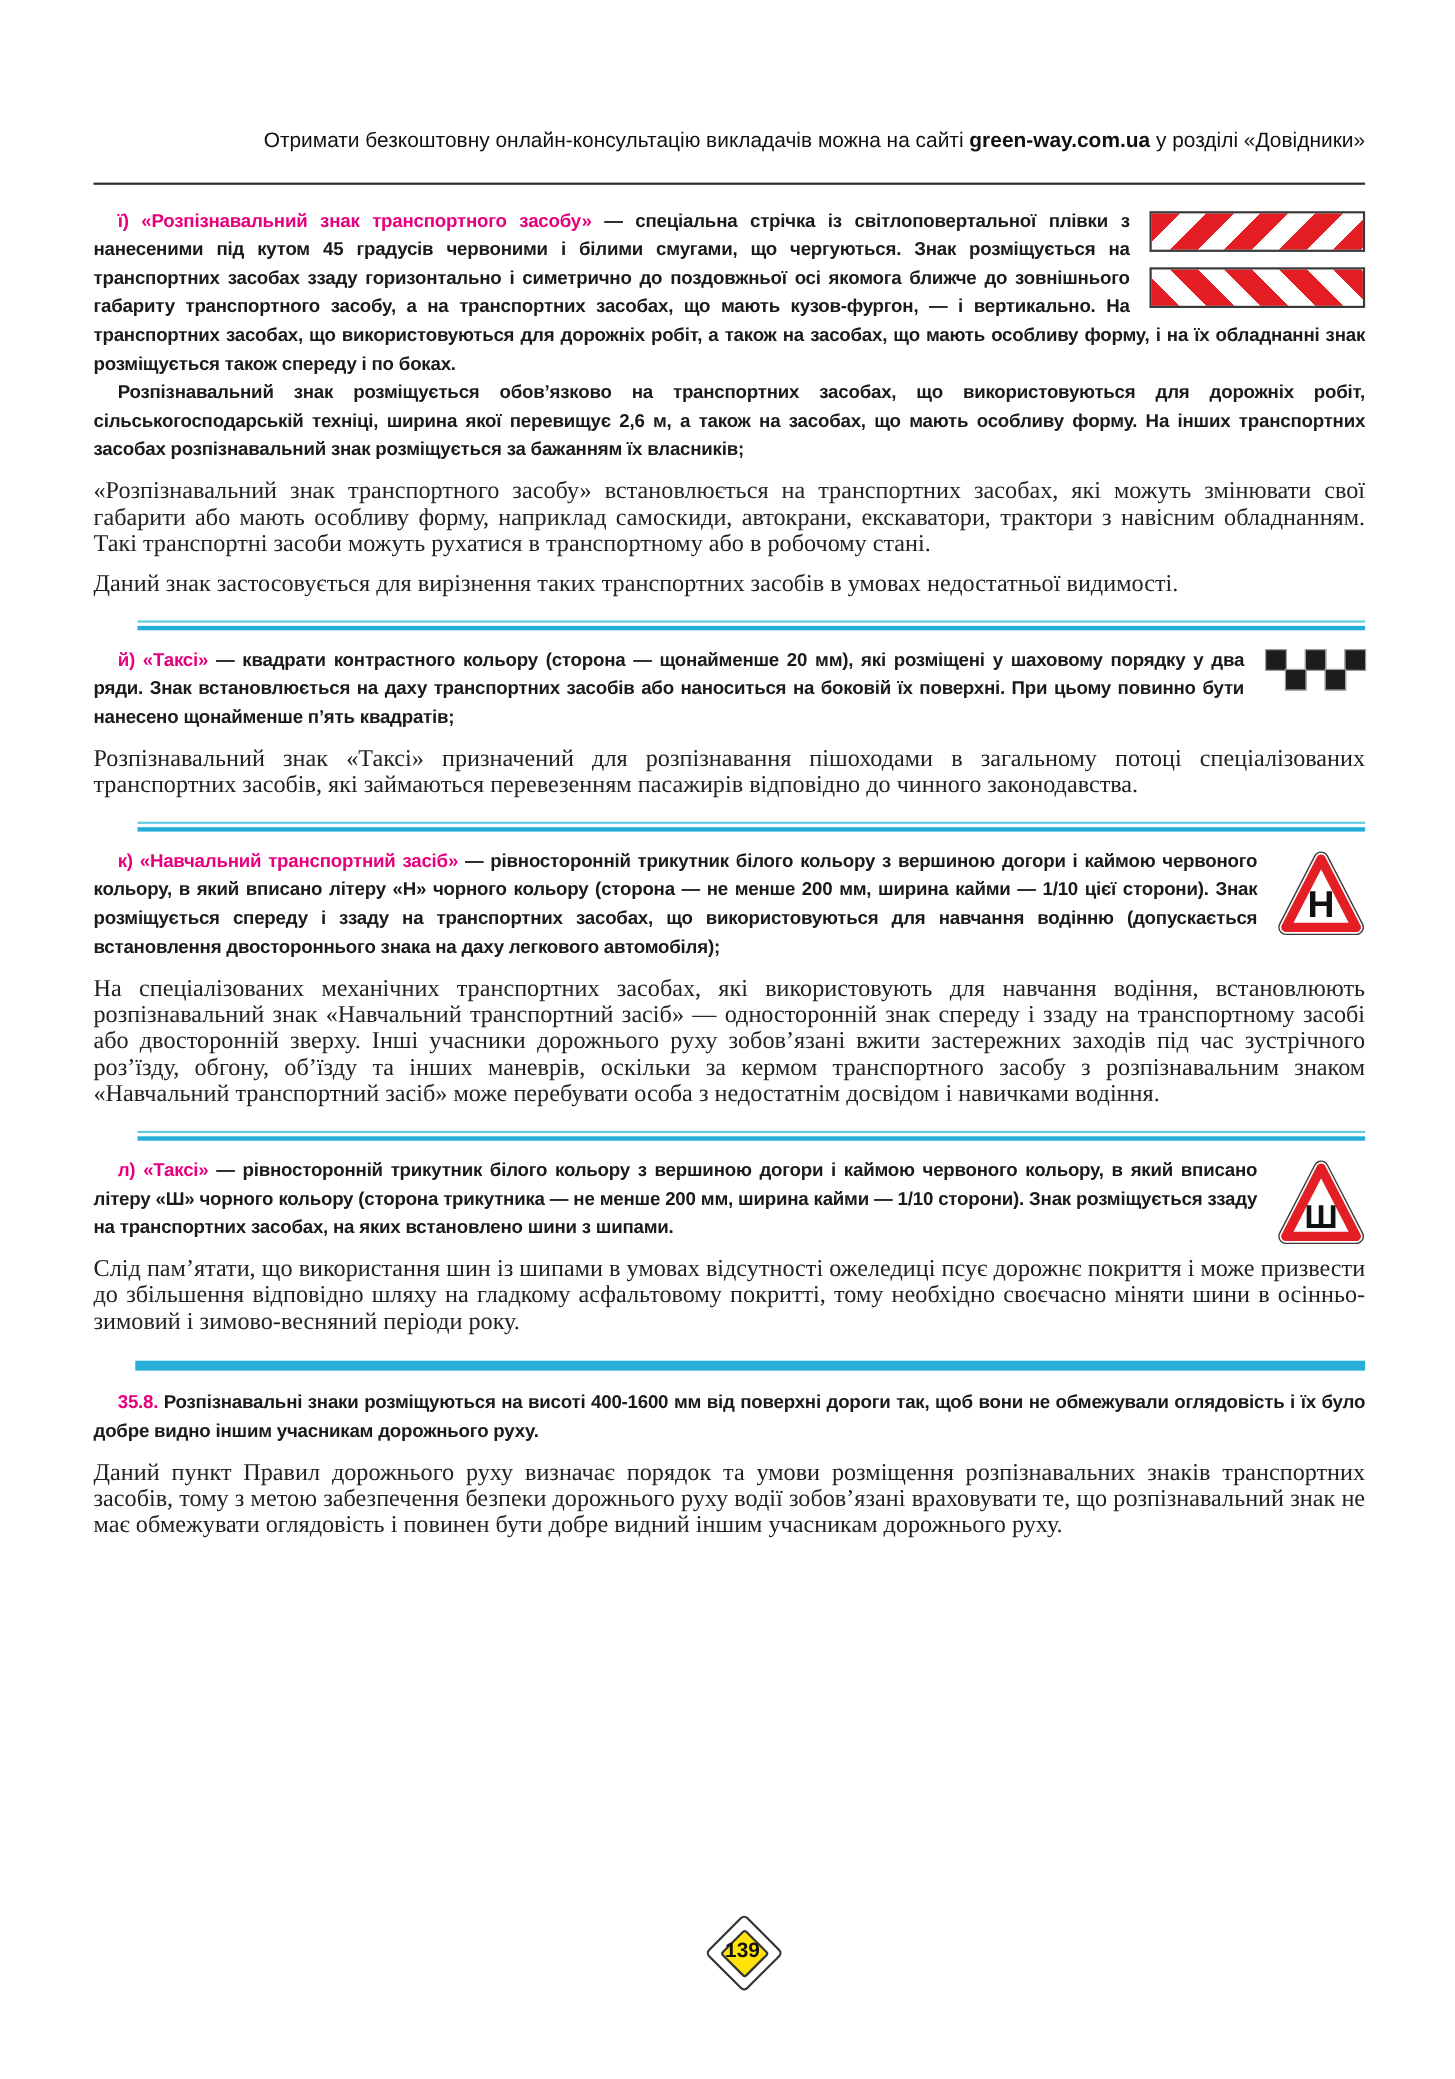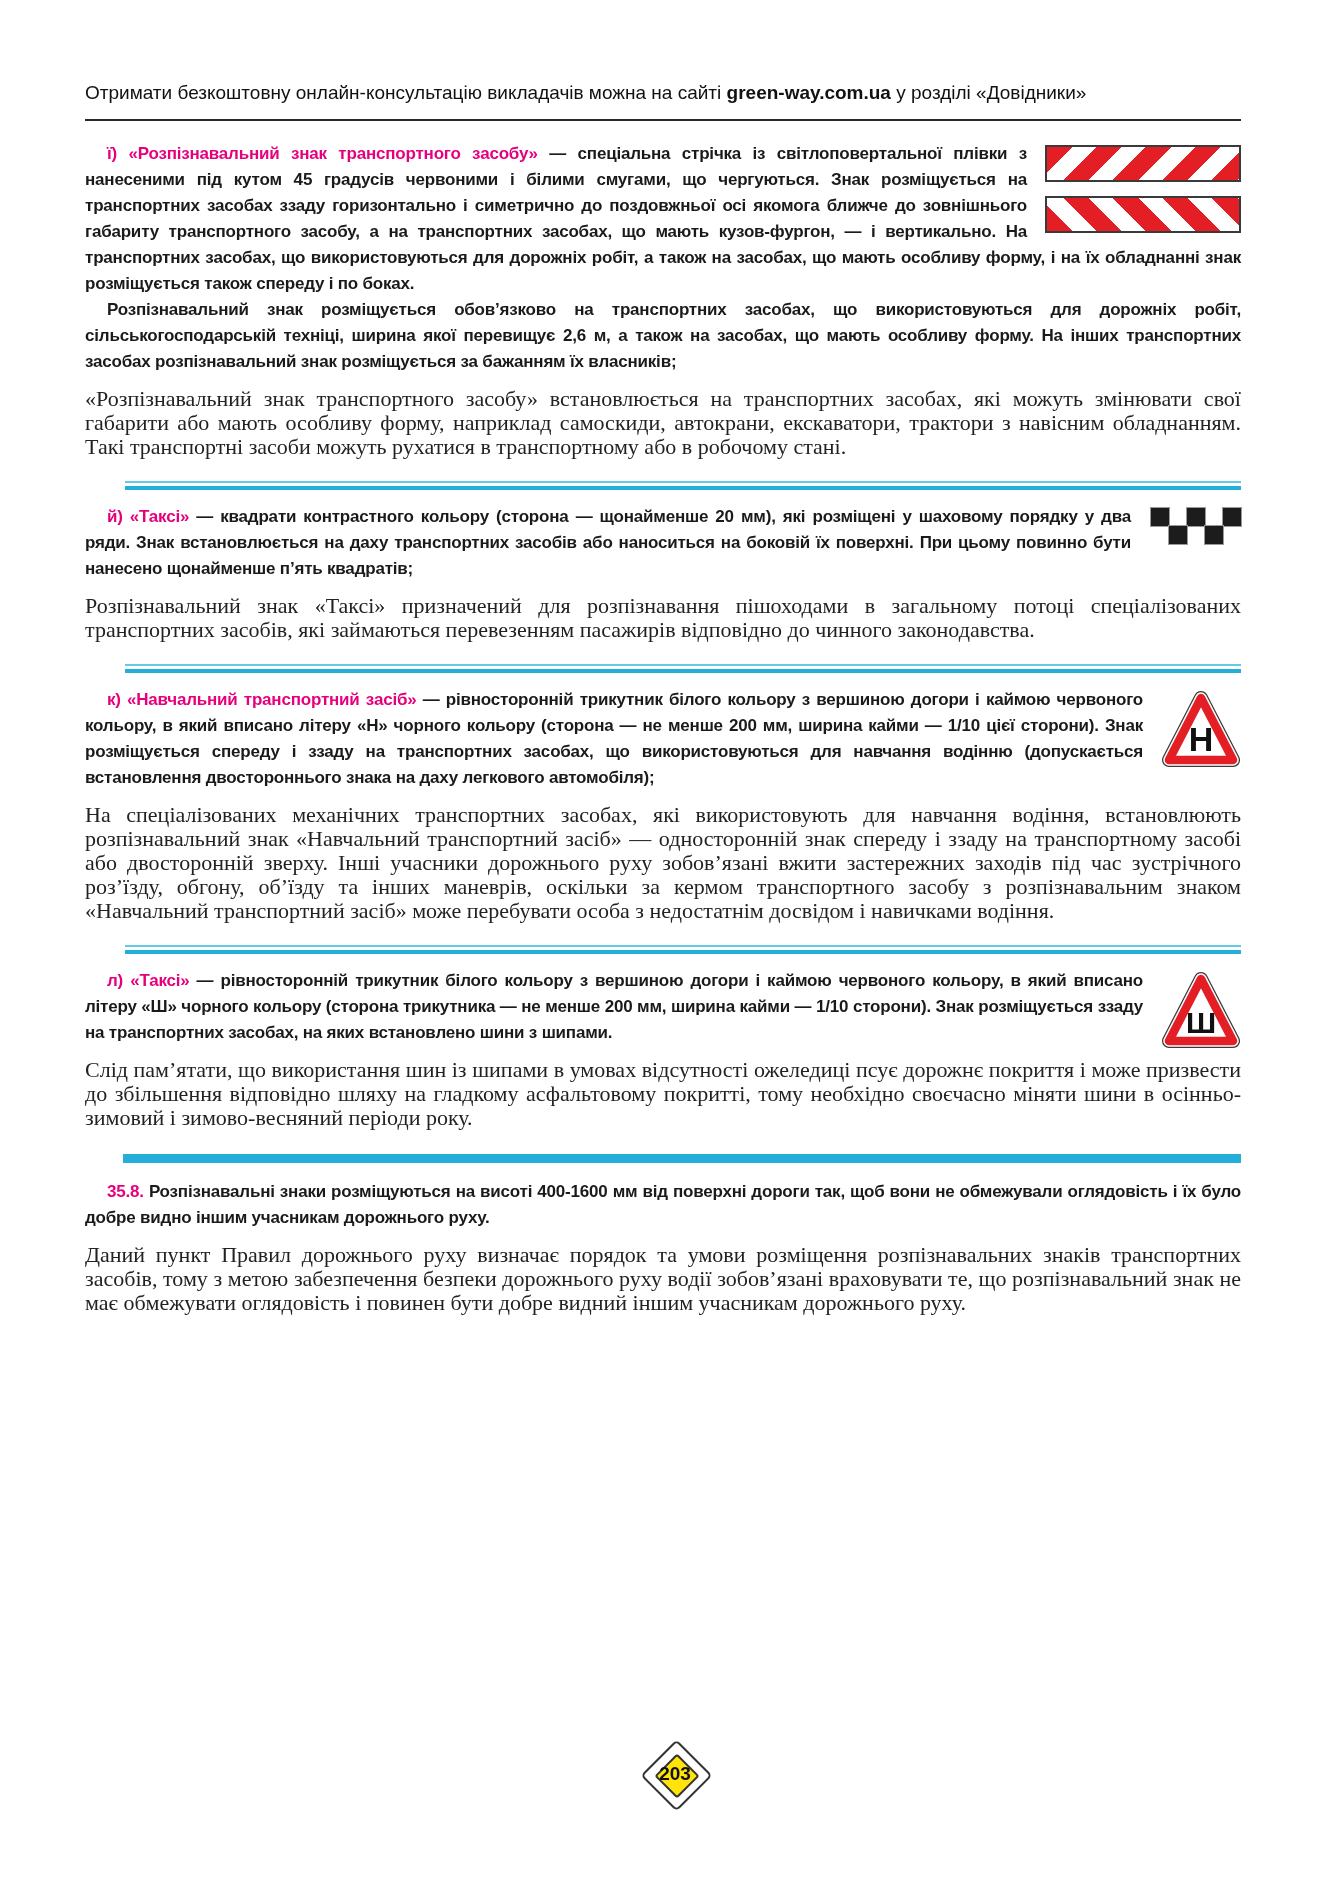--- a/index.html
+++ b/index.html
@@ -3,22 +3,22 @@
 <meta charset="utf-8">
 <style>
   html,body{margin:0;padding:0;background:#ffffff;}
   .page{
     position:relative;width:1323px;height:1890px;background:#ffffff;
     font-family:"Liberation Sans",sans-serif;color:#1a1a1a;overflow:hidden;
   }
   .content{position:absolute;left:85px;top:0;width:1156px;}
 
   
-  .hdr{margin-top:82px;text-align:left;font-size:19px;color:#111;
-       padding-bottom:15px;border-bottom:2px solid #2b2b2b;}
+  .hdr{margin-top:118px;text-align:right;font-size:19px;color:#111;
+       padding-bottom:26px;border-bottom:2px solid #2b2b2b;}
   .hdr b{font-weight:bold;}
 
   
   .rule p{margin:0;font-weight:bold;font-size:17px;line-height:26px;
           text-align:justify;letter-spacing:-0.2px;}
   .rule p.indent{text-indent:22px;}
   .mg{color:#e6007e;}
   .sec{margin-top:20px;}
 
   
@@ -66,20 +66,21 @@
     <div class="sec rule">
       <div class="float-plates">
         <div class="plate plate-a"></div>
         <div class="plate plate-b"></div>
       </div>
       <p class="indent"><span class="mg">ї) «Розпізнавальний знак транспортного засобу»</span> <span>— спеціальна стрічка із світлоповертальної плівки з нанесеними під кутом 45 градусів червоними і білими смугами, що чергуються. Знак розміщується на транспортних засобах ззаду горизонтально і симетрично до поздовжньої осі якомога ближче до зовнішнього габариту транспортного засобу, а на транспортних засобах, що мають кузов-фургон, — і вертикально. На транспортних засобах, що використовуються для дорожніх робіт, а також на засобах, що мають особливу форму, і на їх обладнанні знак розміщується також спереду і по боках.</span></p>
       <p class="indent">Розпізнавальний знак розміщується обов’язково на транспортних засобах, що використовуються для дорожніх робіт, сільськогосподарській техніці, ширина якої перевищує 2,6 м, а також на засобах, що мають особливу форму. На інших транспортних засобах розпізнавальний знак розміщується за бажанням їх власників;</p>
     </div>
     <div class="com">
       <p>«Розпізнавальний знак транспортного засобу» встановлюється на транспортних засобах, які можуть змінювати свої габарити або мають особливу форму, наприклад самоскиди, автокрани, екскаватори, трактори з навісним обладнанням. Такі транспортні засоби можуть рухатися в транспортному або в робочому стані.</p>
+      <p>Даний знак застосовується для вирізнення таких транспортних засобів в умовах недостатньої видимості.</p>
     </div>
 
     <div class="divider"></div>
 
     <div class="rule">
       <div class="float-taxi">
         <div class="sq sq1"></div>
         <div class="sq sq2"></div>
         <div class="sq sq3"></div>
         <div class="sq sq4"></div>
@@ -132,15 +133,15 @@
     </div>
     <div class="com">
       <p>Даний пункт Правил дорожнього руху визначає порядок та умови розміщення розпізнавальних знаків транспортних засобів, тому з метою забезпечення безпеки дорожнього руху водії зобов’язані враховувати те, що розпізнавальний знак не має обмежувати оглядовість і повинен бути добре видний іншим учасникам дорожнього руху.</p>
     </div>
 
   </div>
 
   <div class="badge">
     <div class="d-outer"></div>
     <div class="d-inner"></div>
-    <div class="badge-num">203</div>
+    <div class="badge-num">139</div>
   </div>
 </div>
 
 </body></html>

